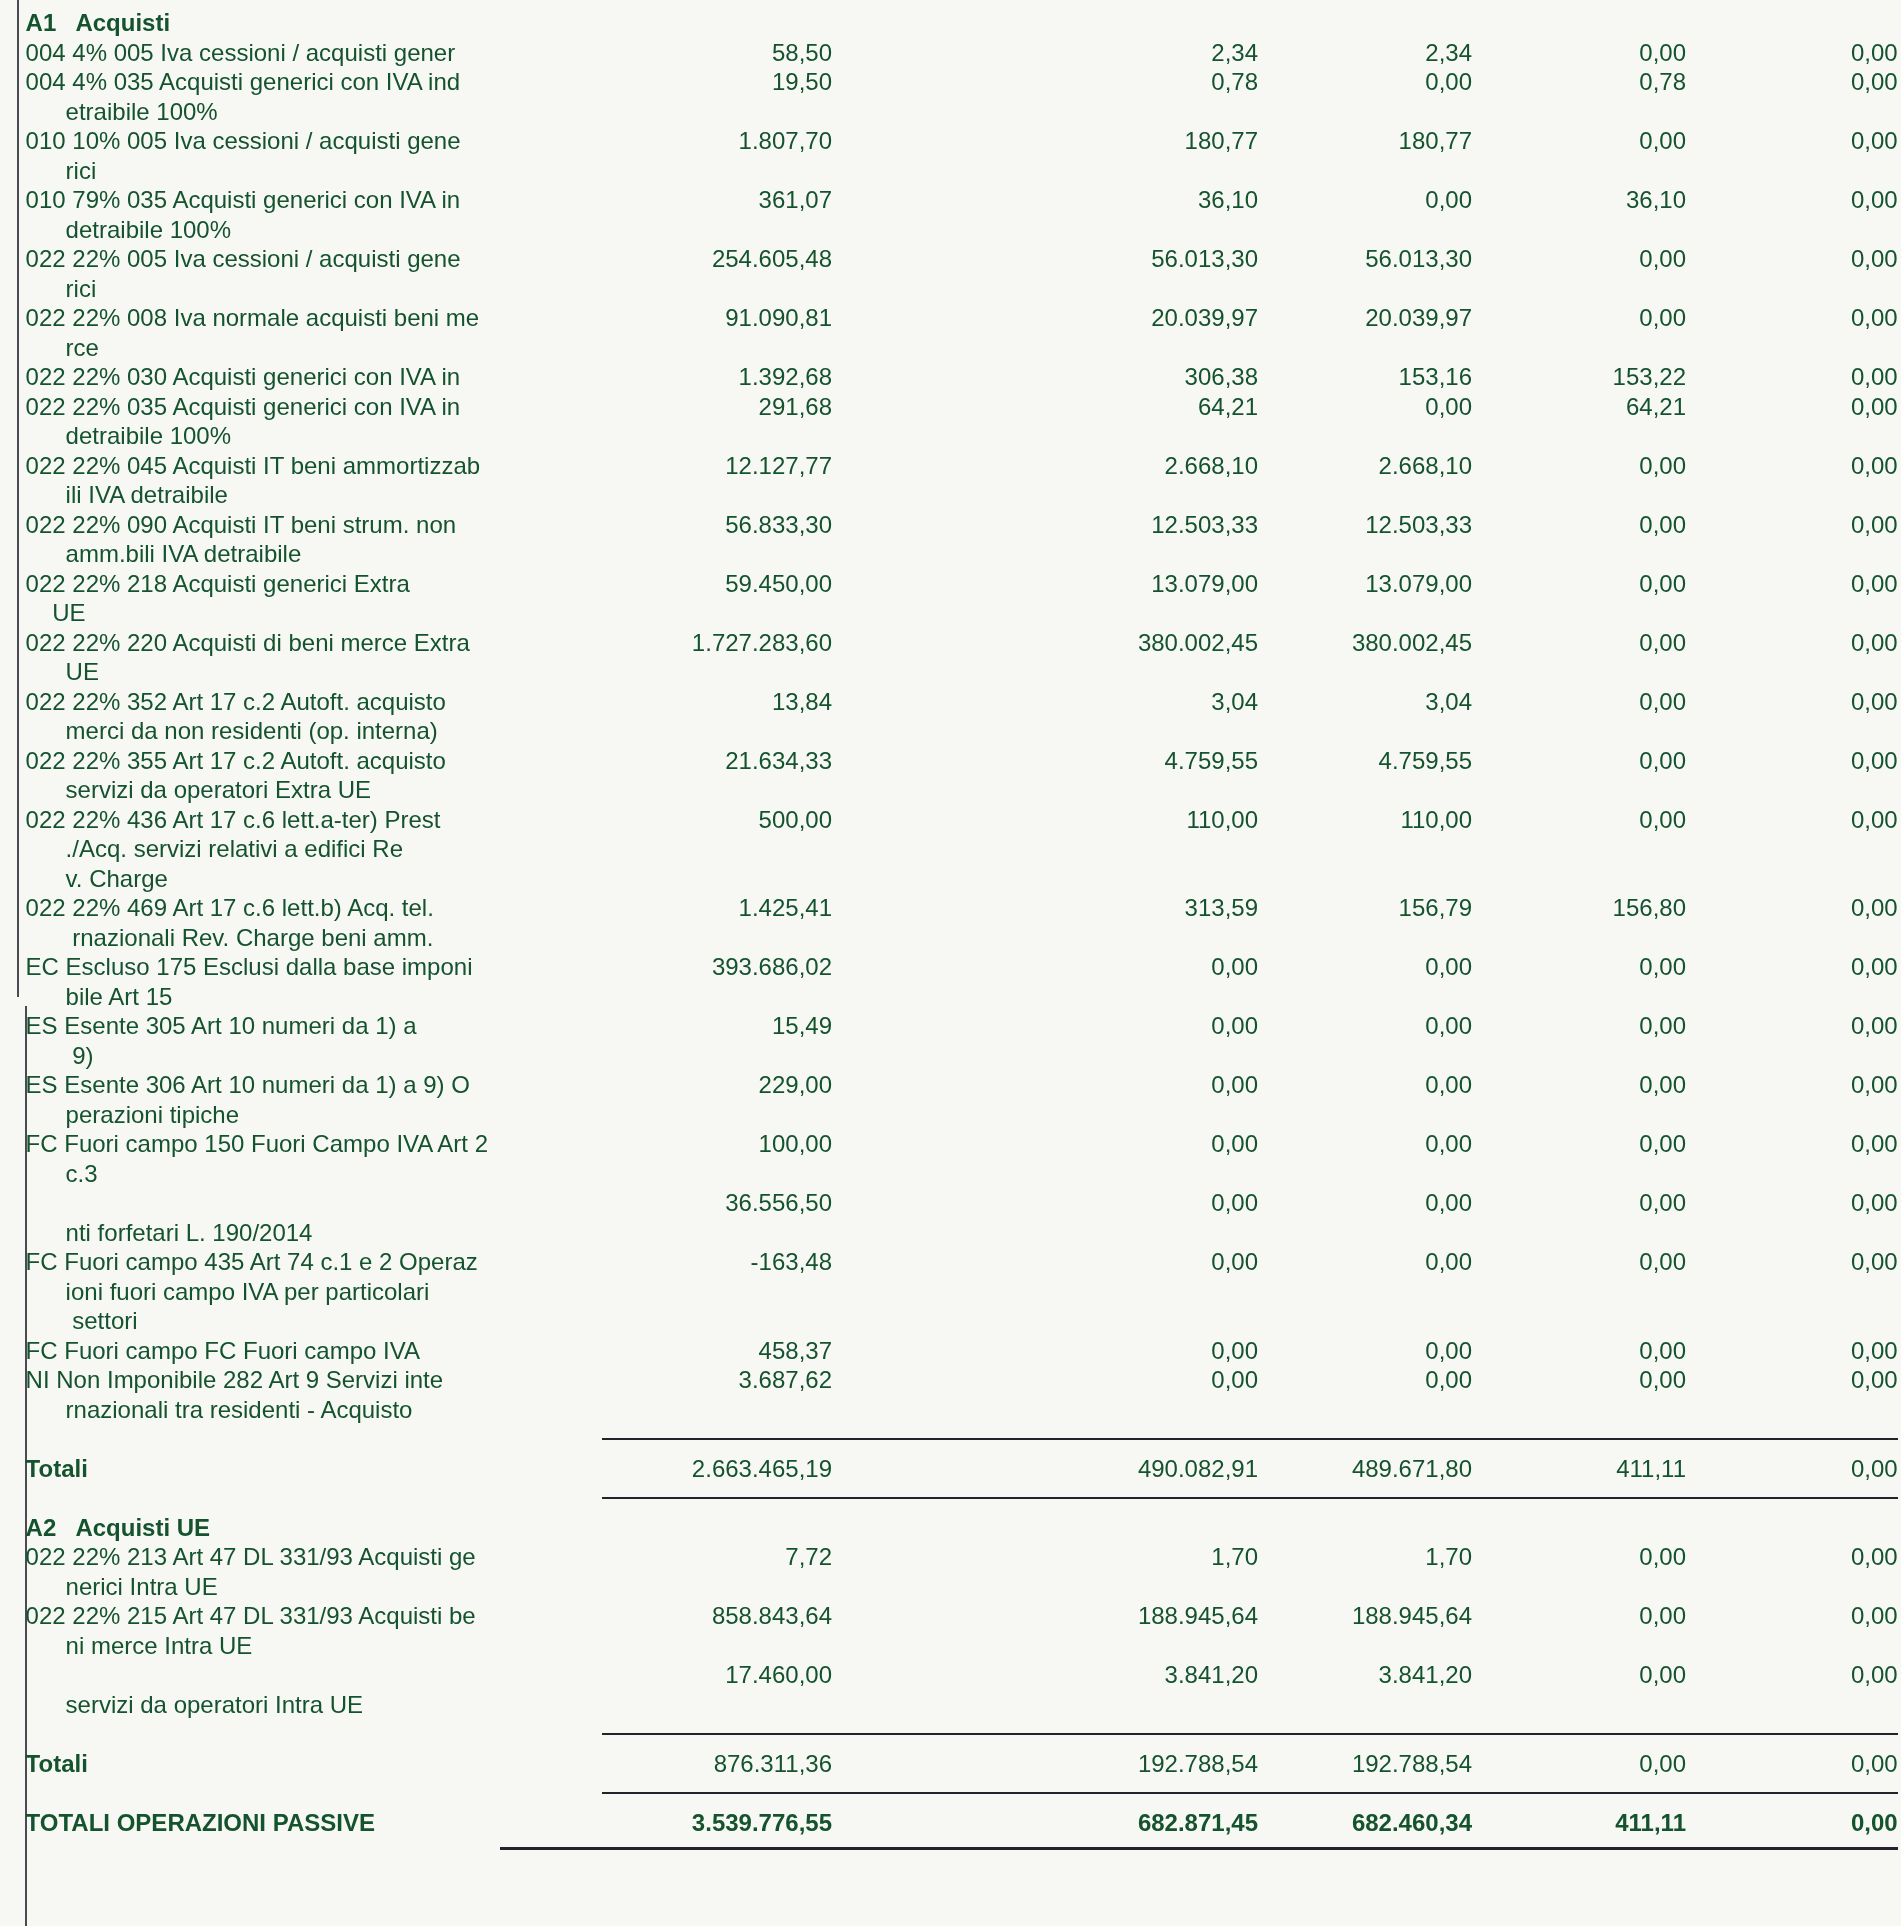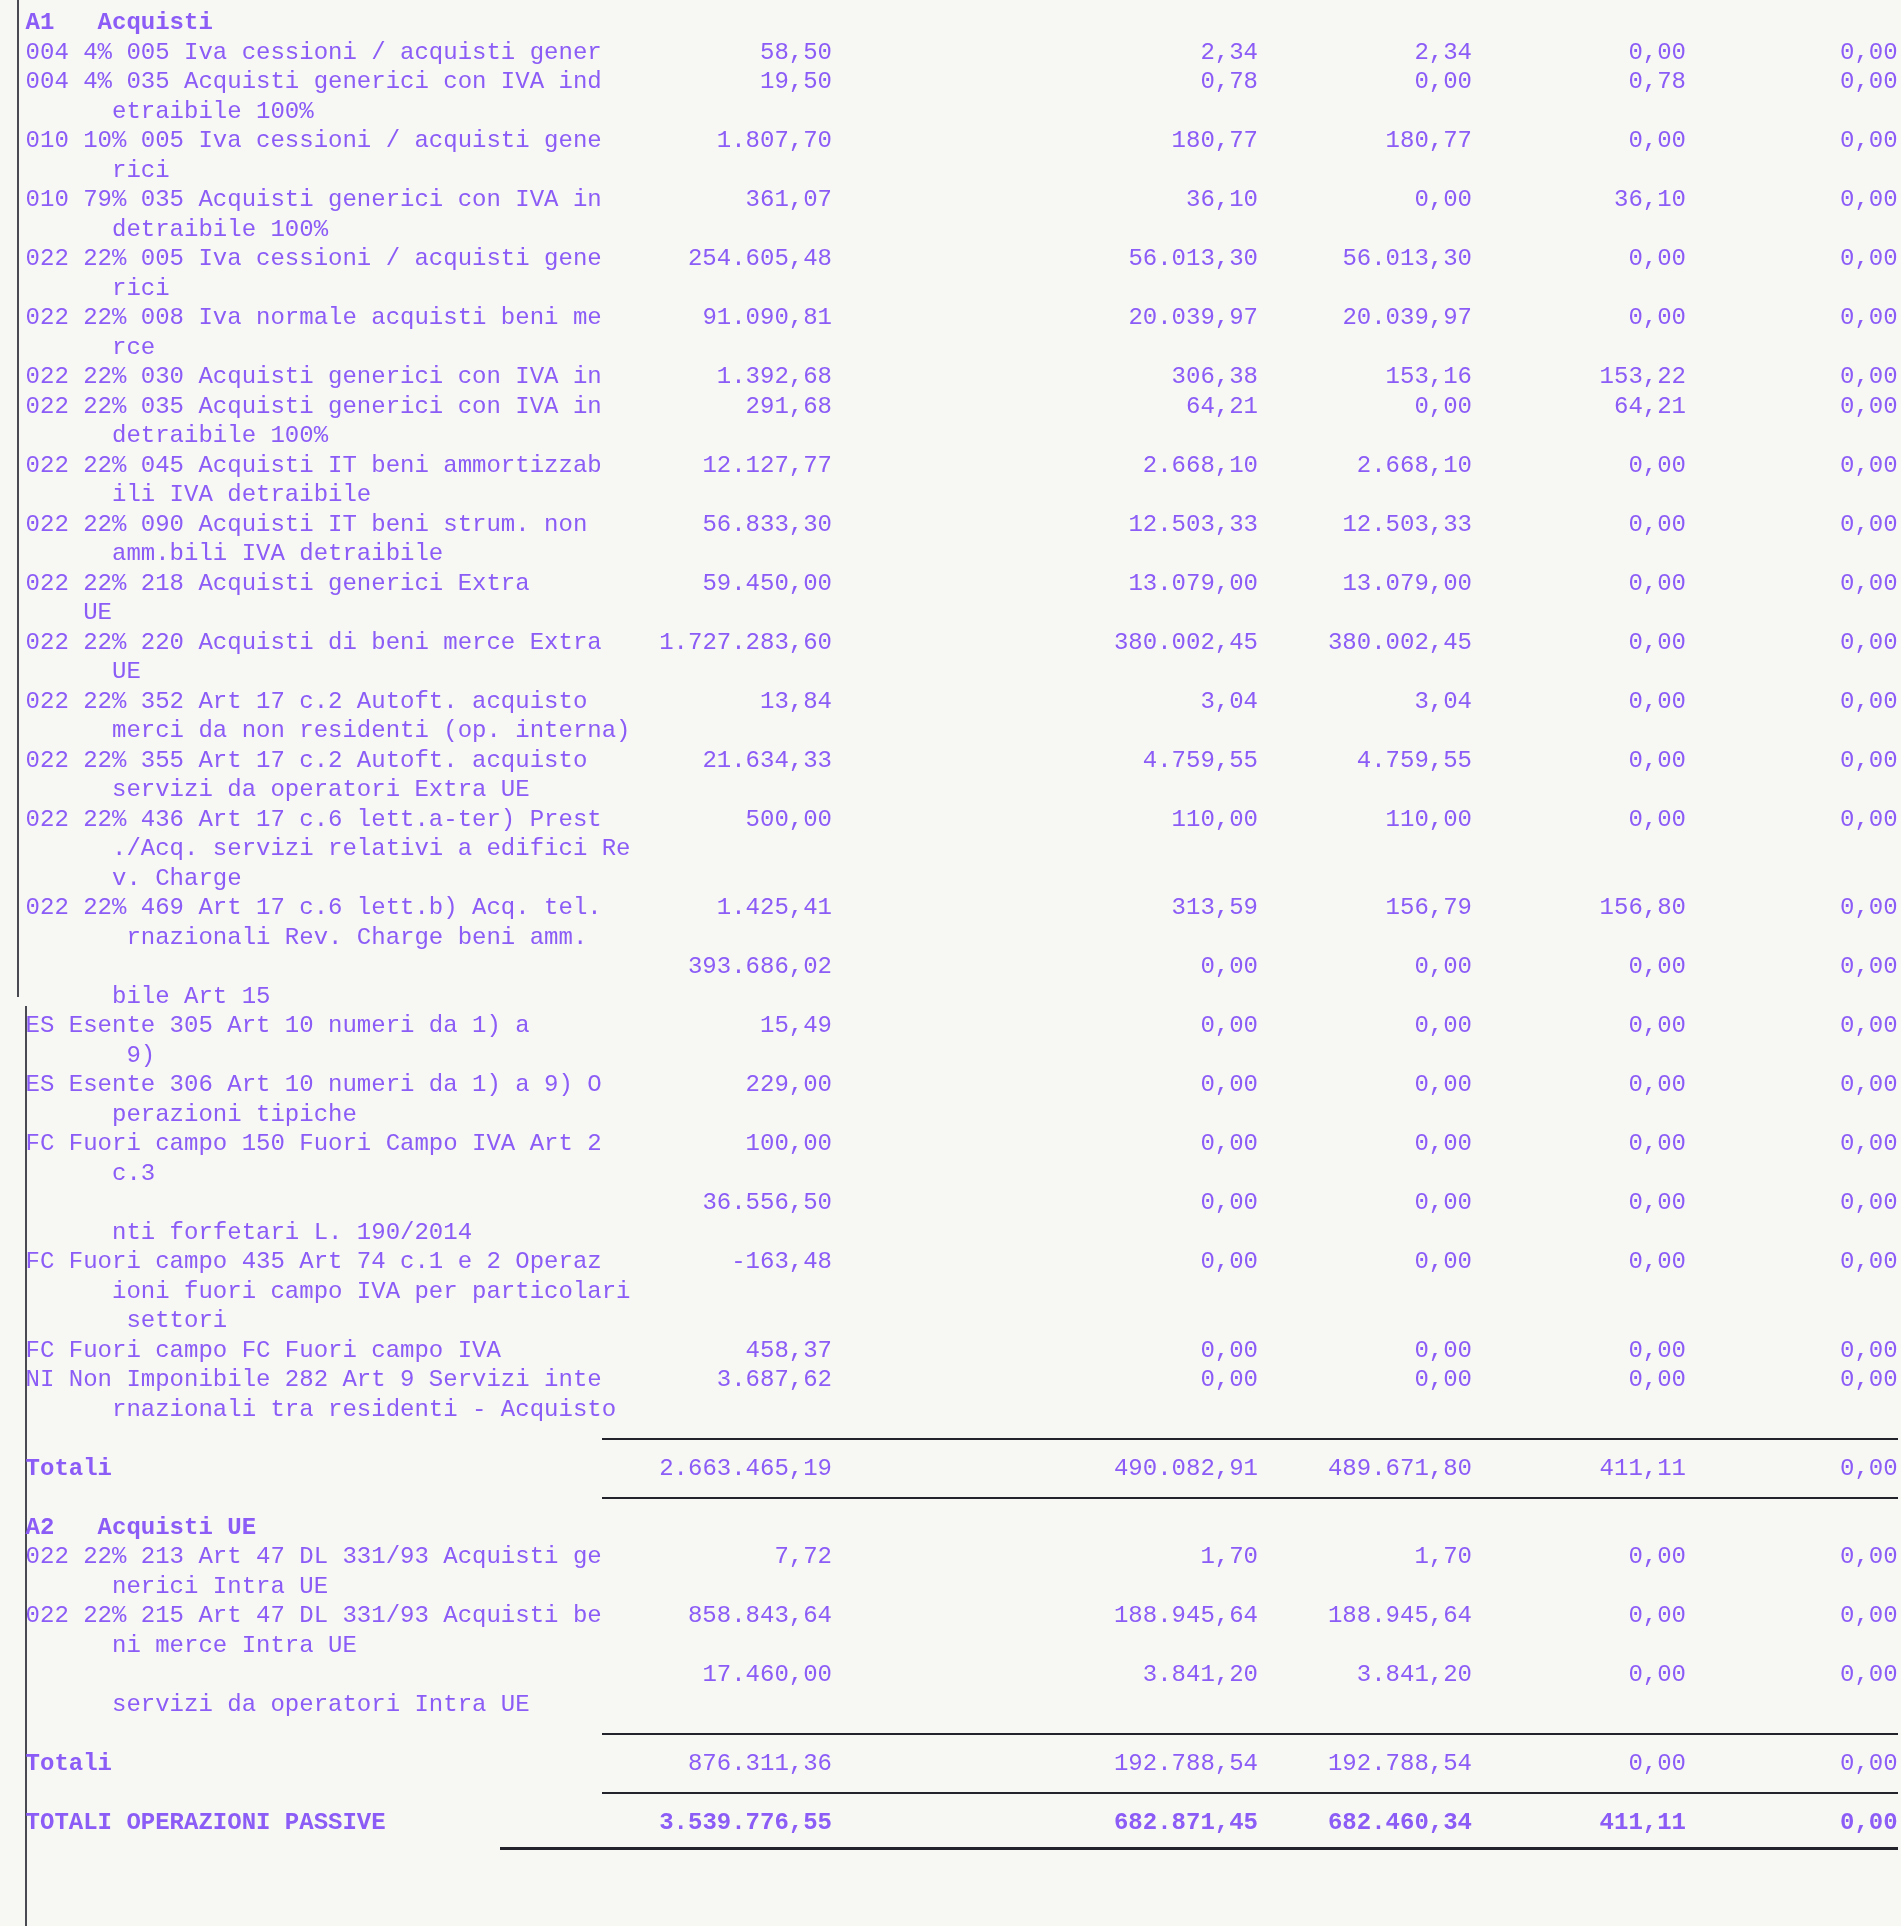--- a/index.html
+++ b/index.html
@@ -4,23 +4,23 @@
 <style>
   html, body { margin: 0; padding: 0; }
   body {
     width: 1901px; height: 1926px;
     background: #f7f7f4;
     overflow: hidden;
   }
   .page {
     position: relative;
     width: 1901px; height: 1926px;
-    font-family: Liberation Mono, monospace;
+    font-family: Liberation Sans, sans-serif;
     font-size: 24px;
-    color: #8b5cf6;
+    color: #14532d;
     background: #f7f7f4;
   }
   .vline { position: absolute; width: 1.7px; background: #4a4a52; }
   .vline.seg1 { left: 17px; top: 0; height: 997px; }
   .vline.seg2 { left: 25px; top: 1006px; height: 920px; }
   .content { position: absolute; left: 25.6px; top: 8px; right: 0; }
   .line { position: relative; height: 29.5px; line-height: 29.5px; white-space: pre; }
   .desc { display: inline; }
   .v { position: absolute; top: 0; }
   .v1 { right: 1069px; }
@@ -70,21 +70,21 @@
       <div class="line cont"><span class="desc">      UE</span></div>
       <div class="line"><span class="desc">022 22% 352 Art 17 c.2 Autoft. acquisto</span><span class="v v1">13,84</span><span class="v v2">3,04</span><span class="v v3">3,04</span><span class="v v4">0,00</span><span class="v v5">0,00</span></div>
       <div class="line cont"><span class="desc">      merci da non residenti (op. interna)</span></div>
       <div class="line"><span class="desc">022 22% 355 Art 17 c.2 Autoft. acquisto</span><span class="v v1">21.634,33</span><span class="v v2">4.759,55</span><span class="v v3">4.759,55</span><span class="v v4">0,00</span><span class="v v5">0,00</span></div>
       <div class="line cont"><span class="desc">      servizi da operatori Extra UE</span></div>
       <div class="line"><span class="desc">022 22% 436 Art 17 c.6 lett.a-ter) Prest</span><span class="v v1">500,00</span><span class="v v2">110,00</span><span class="v v3">110,00</span><span class="v v4">0,00</span><span class="v v5">0,00</span></div>
       <div class="line cont"><span class="desc">      ./Acq. servizi relativi a edifici Re</span></div>
       <div class="line cont"><span class="desc">      v. Charge</span></div>
       <div class="line"><span class="desc">022 22% 469 Art 17 c.6 lett.b) Acq. tel.</span><span class="v v1">1.425,41</span><span class="v v2">313,59</span><span class="v v3">156,79</span><span class="v v4">156,80</span><span class="v v5">0,00</span></div>
       <div class="line cont"><span class="desc">       rnazionali Rev. Charge beni amm.</span></div>
-      <div class="line"><span class="v v1">393.686,02</span><span class="v v2">0,00</span><span class="v v3">0,00</span><span class="v v4">0,00</span><span class="v v5">0,00</span></div>
+      <div class="line"><span class="desc">EC Escluso 175 Esclusi dalla base imponi</span><span class="v v1">393.686,02</span><span class="v v2">0,00</span><span class="v v3">0,00</span><span class="v v4">0,00</span><span class="v v5">0,00</span></div>
       <div class="line cont"><span class="desc">      bile Art 15</span></div>
       <div class="line"><span class="desc">ES Esente 305 Art 10 numeri da 1) a</span><span class="v v1">15,49</span><span class="v v2">0,00</span><span class="v v3">0,00</span><span class="v v4">0,00</span><span class="v v5">0,00</span></div>
       <div class="line cont"><span class="desc">       9)</span></div>
       <div class="line"><span class="desc">ES Esente 306 Art 10 numeri da 1) a 9) O</span><span class="v v1">229,00</span><span class="v v2">0,00</span><span class="v v3">0,00</span><span class="v v4">0,00</span><span class="v v5">0,00</span></div>
       <div class="line cont"><span class="desc">      perazioni tipiche</span></div>
       <div class="line"><span class="desc">FC Fuori campo 150 Fuori Campo IVA Art 2</span><span class="v v1">100,00</span><span class="v v2">0,00</span><span class="v v3">0,00</span><span class="v v4">0,00</span><span class="v v5">0,00</span></div>
       <div class="line cont"><span class="desc">      c.3</span></div>
       <div class="line"><span class="v v1">36.556,50</span><span class="v v2">0,00</span><span class="v v3">0,00</span><span class="v v4">0,00</span><span class="v v5">0,00</span></div>
       <div class="line cont"><span class="desc">      nti forfetari L. 190/2014</span></div>
       <div class="line"><span class="desc">FC Fuori campo 435 Art 74 c.1 e 2 Operaz</span><span class="v v1">-163,48</span><span class="v v2">0,00</span><span class="v v3">0,00</span><span class="v v4">0,00</span><span class="v v5">0,00</span></div>

